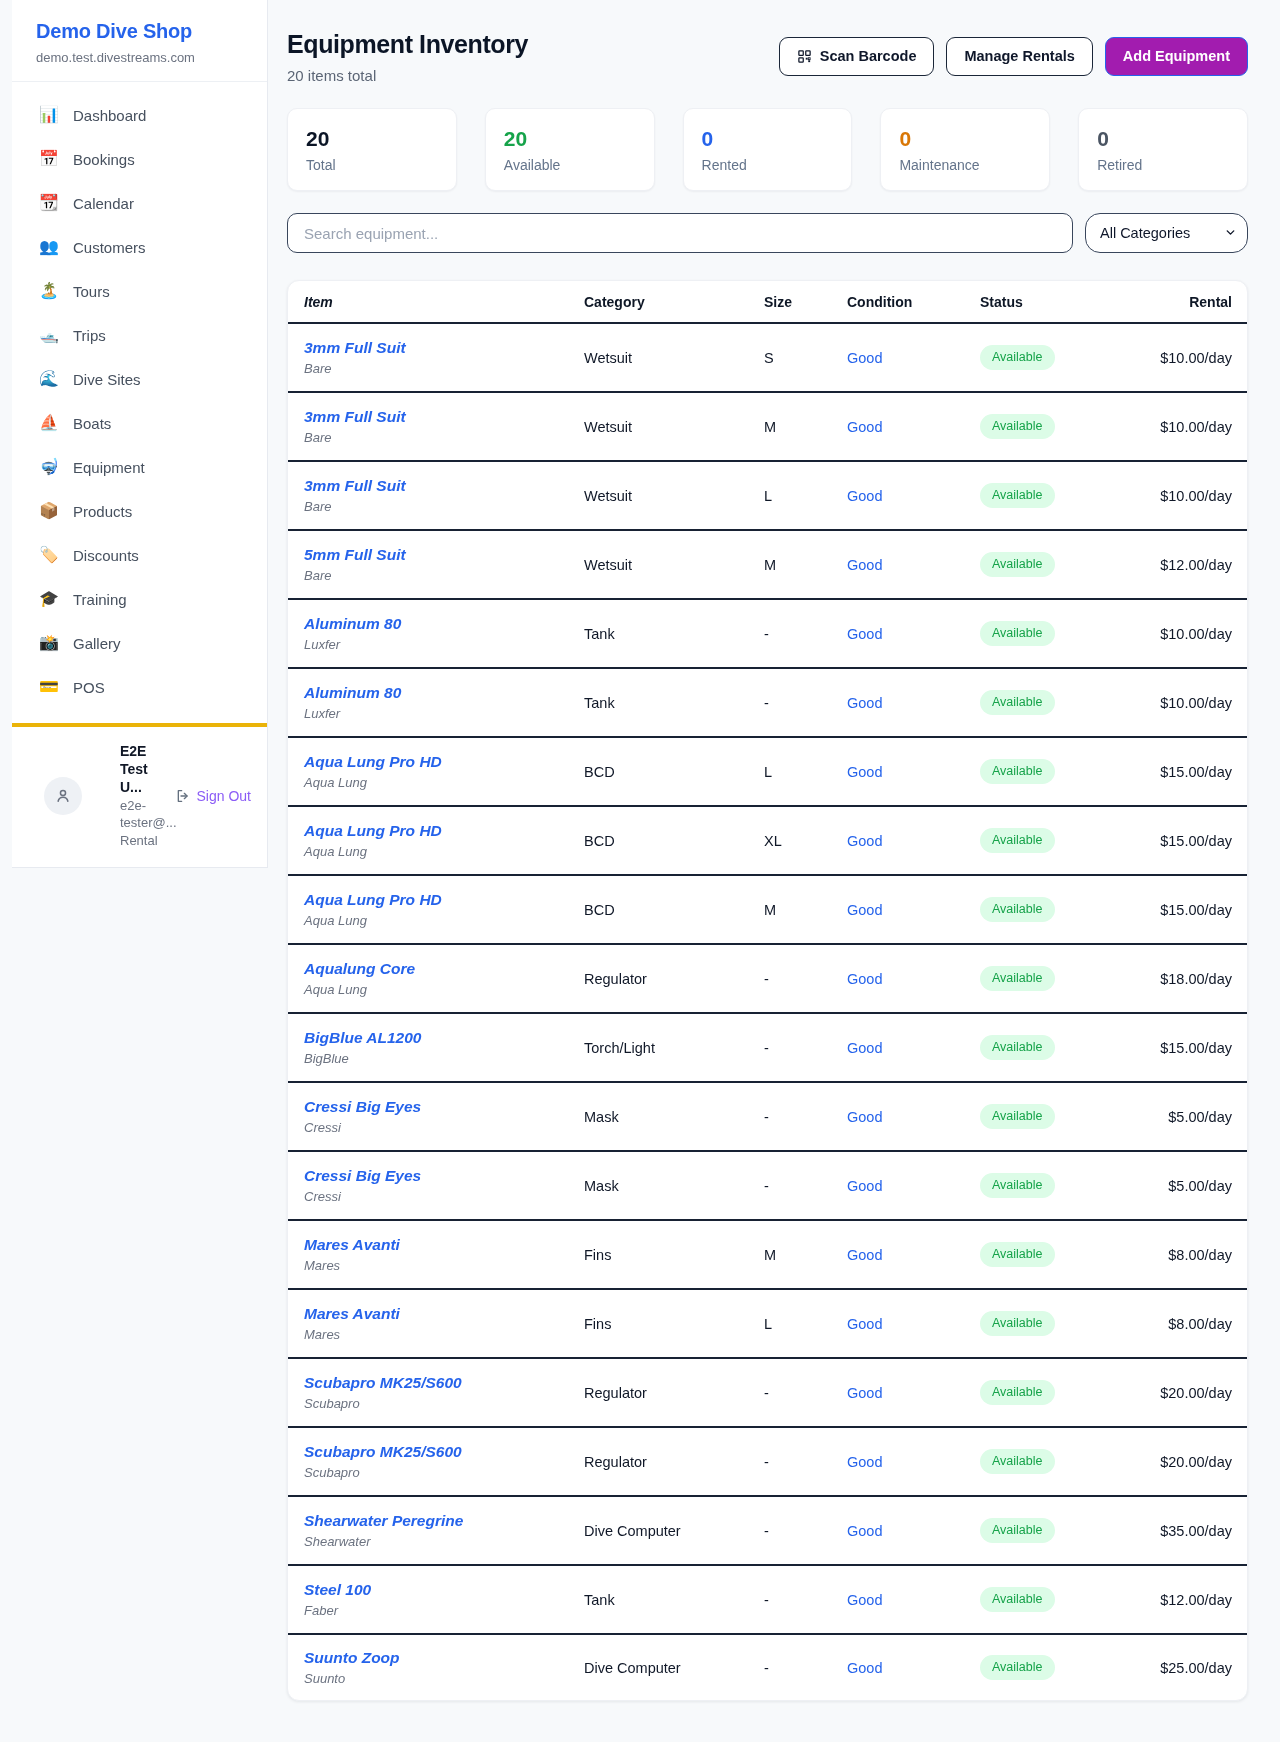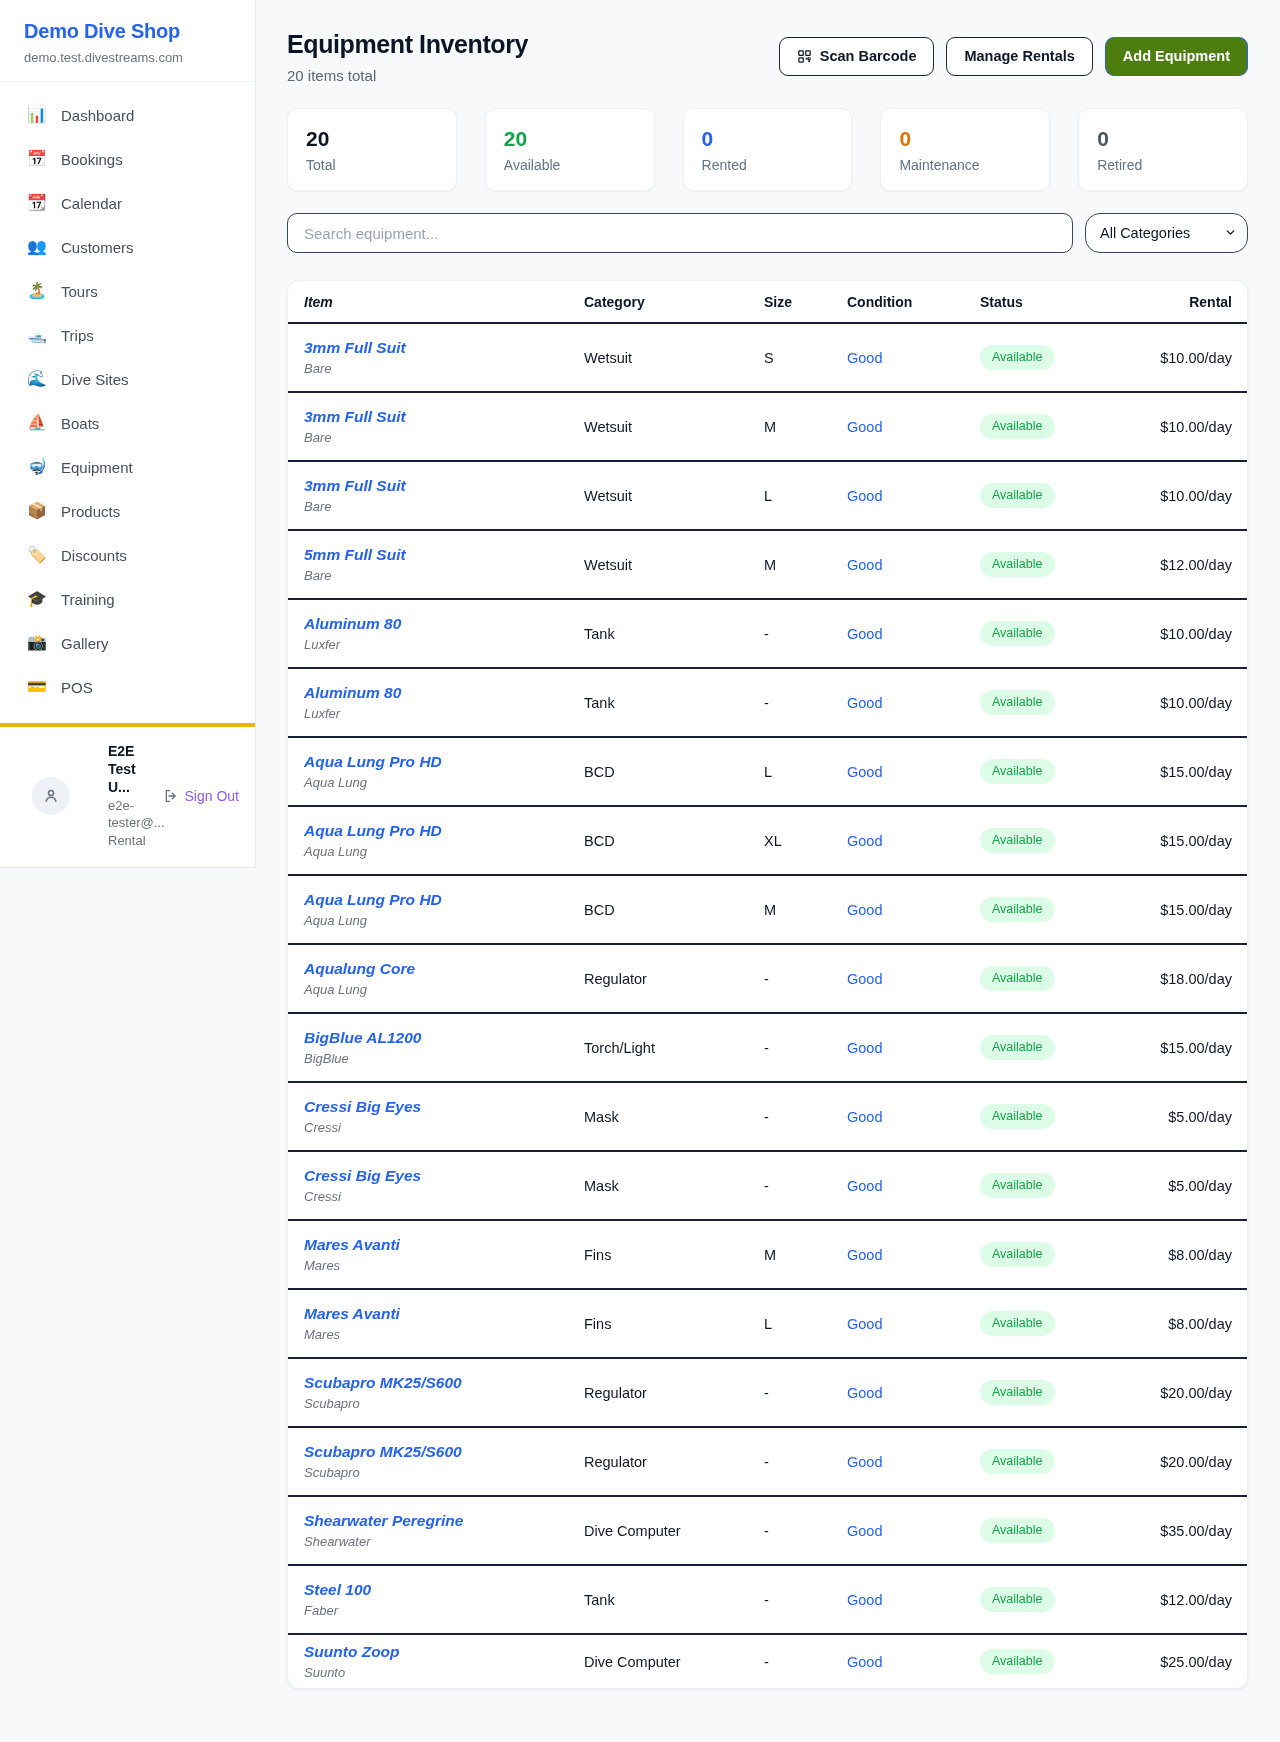--- a/index.html
+++ b/index.html
@@ -9,21 +9,21 @@
     background:#f7f9fb;
     color:#0f172a;
     position:relative;
     height:1742px;
     overflow:hidden;
   }
   a { text-decoration:none; }
 
   
   .sidebar {
-    position:absolute; left:0; top:0; width:256px;
+    position:absolute; left:12px; top:0; width:256px;
     background:#ffffff;
     border-right:1px solid #e7eaf0;
     border-bottom:1px solid #e7eaf0;
     padding-bottom:0;
   }
   .brand-block { padding:20px 24px 16px 24px; border-bottom:1px solid #edf0f4; }
   .brand { font-size:20px; font-weight:800; color:#2563eb; letter-spacing:-0.2px; }
   .brand-domain { margin-top:7px; font-size:13px; color:#6b7280; }
   .nav { padding:13px 14px 12px 14px; }
   .nav-item {
@@ -61,21 +61,21 @@
   .page-title { font-size:25px; font-weight:800; letter-spacing:-0.4px; color:#0b1526; line-height:32px; }
   .page-subtitle { margin-top:7px; font-size:15px; color:#5b6575; }
   .header-actions { display:flex; align-items:center; gap:12px; }
   .btn {
     display:inline-flex; align-items:center; justify-content:center; gap:8px;
     height:39px; padding:0 17px; border-radius:9px;
     background:#fff; border:1px solid #15203199; border:1px solid #1a2638;
     font-size:14.5px; font-weight:600; color:#0f172a; cursor:pointer; white-space:nowrap;
     font-family:inherit;
   }
-  .btn-primary { background:#4d7c0f; border:1px solid #2563eb; color:#fff; }
+  .btn-primary { background:#a21caf; border:1px solid #2563eb; color:#fff; }
 
   
   .stats-row { display:flex; gap:28px; margin-top:24px;align-items:center; }
   .stat-card {
     flex:1 1 0; background:#fff; border:1px solid #eef0f4; border-radius:10px;
     padding:17px 18px; box-shadow:0 1px 2px rgba(15,23,42,.05); cursor:pointer;
   }
   .stat-value { font-size:21px; font-weight:800; line-height:26px; }
   .stat-label { margin-top:5px; font-size:14px; color:#64748b; }
 
@@ -106,21 +106,21 @@
   col.c1{width:296px;} col.c2{width:180px;} col.c3{width:83px;}
   col.c4{width:133px;} col.c5{width:140px;} col.c6{width:auto;}
   thead th {
     text-align:left; font-size:14px; font-weight:700; color:#0e1726;
     height:42px; vertical-align:middle; border-bottom:2px solid #182234;
   }
   th.c1, td.c1 { padding-left:16px;font-style:italic; }
   th.c6, td.c6 { text-align:right; padding-right:15px; }
   tbody tr { height:69px;margin-top:44px; }
   tbody td { border-bottom:2px solid #182234; vertical-align:middle; }
-  tbody tr:last-child { height:54px; }
+  tbody tr:last-child { height:66px; }
   tbody tr:last-child td { border-bottom:none; }
   .item-link { display:block; font-size:15.5px; font-weight:700; color:#2563eb; line-height:20px; cursor:pointer; }
   .brand-sub { margin-top:3px; font-size:13px; color:#6b7280; line-height:16px; }
   td.c2, td.c3, td.c6 { font-size:14.5px; color:#101828; }
   .cond-link { font-size:14.5px; font-weight:500; color:#2563eb; cursor:pointer; }
   .badge {
     display:inline-block; background:#dcfce7; color:#16a34a;
     font-size:12.5px; font-weight:500; padding:5px 12px; border-radius:999px; line-height:15px;
   }
 </style>

